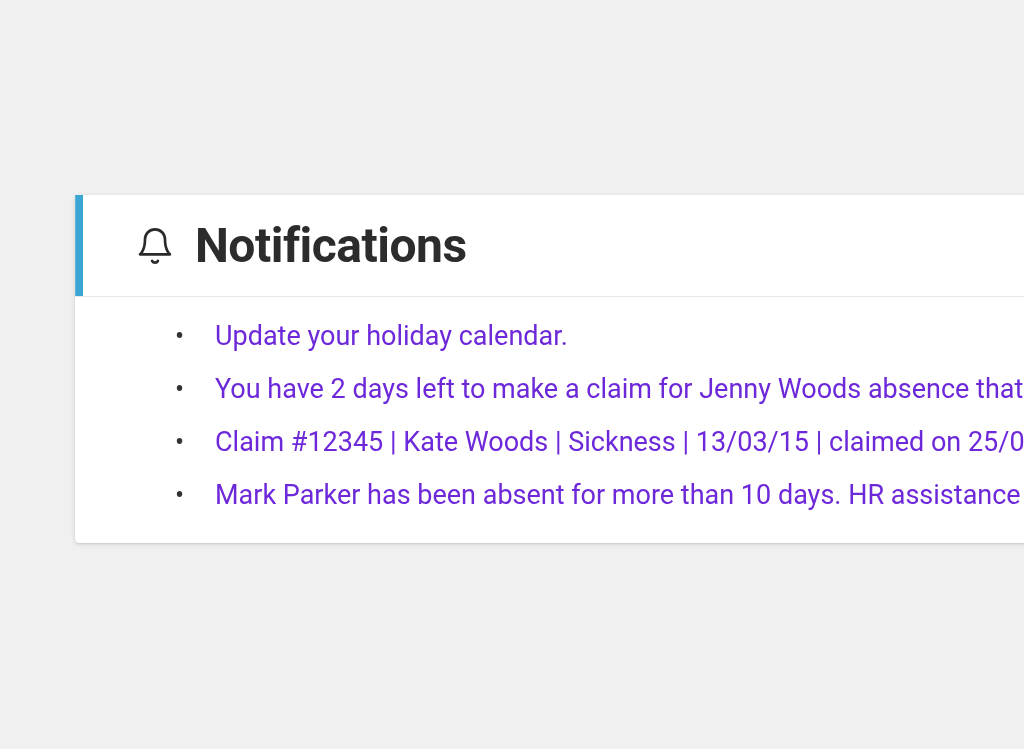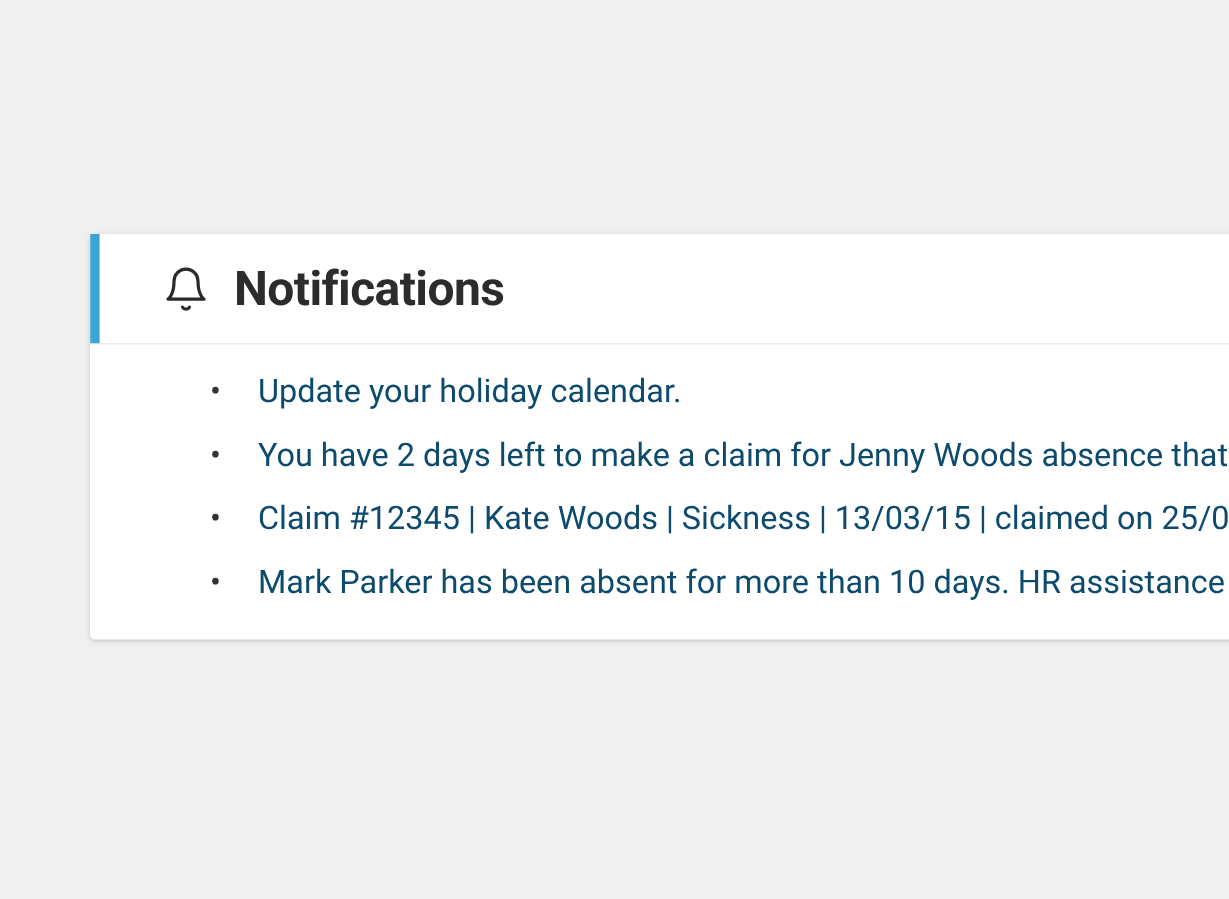--- a/index.html
+++ b/index.html
@@ -43,35 +43,35 @@
     .bell-icon {
       width: 40px;
       height: 44px;
       display: inline-flex;
       align-items: center;
       justify-content: center;
       margin-right: 20px;
       color: #2a2a2a;
     }
     .panel-title {
-      font-size: 40px;
+      font-size: 48px;
       font-weight: 700;
       letter-spacing: -0.5px;
       color: #2c2c2c;
     }
     .panel-body {
       padding: 22px 30px 30px 100px;
     }
     .notif-list {
       list-style: none;
     }
     .notif-item {
       position: relative;
       font-size: 27px;
-      color: #0c4a6e;
+      color: #6d28d9;
       line-height: 1.3;
       margin-bottom: 18px;
       white-space: nowrap;
       padding-left: 40px;
     }
     .notif-item::before {
       content: "•";
       position: absolute;
       left: 0;
       top: 0;

